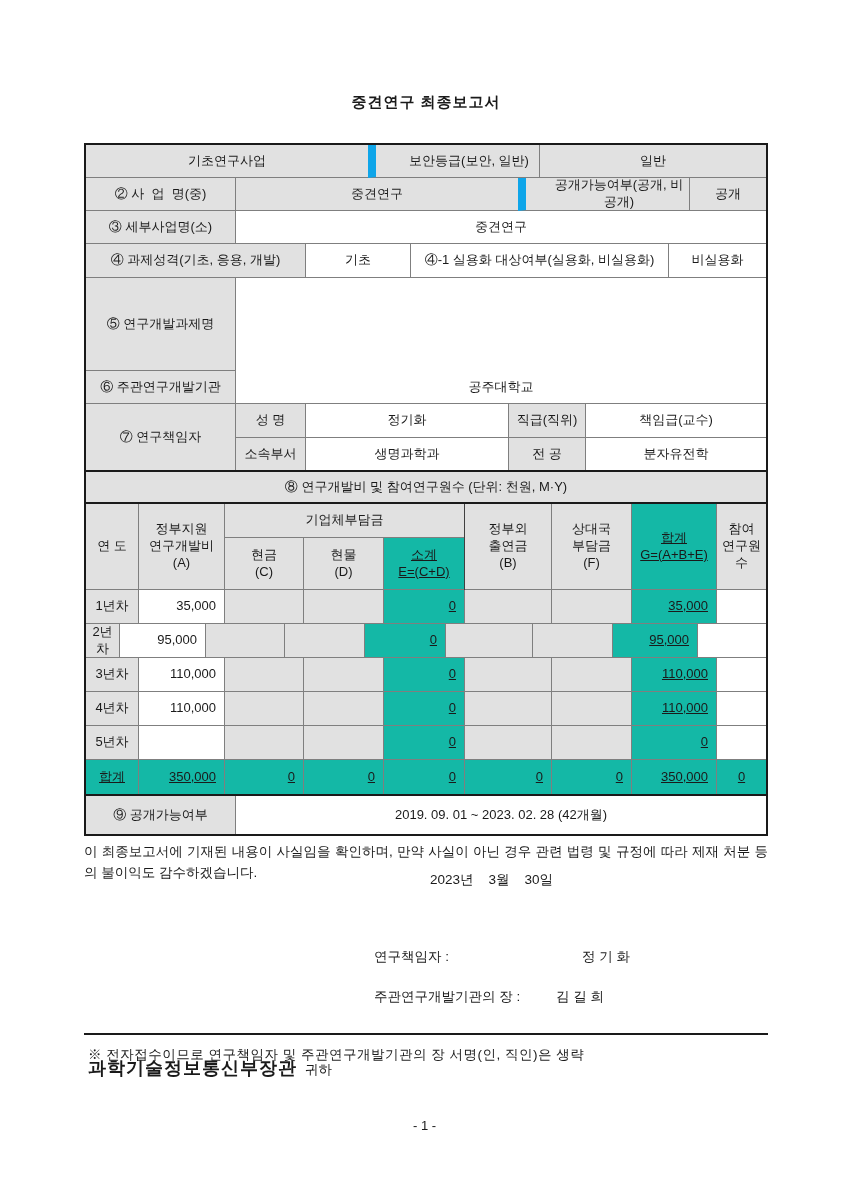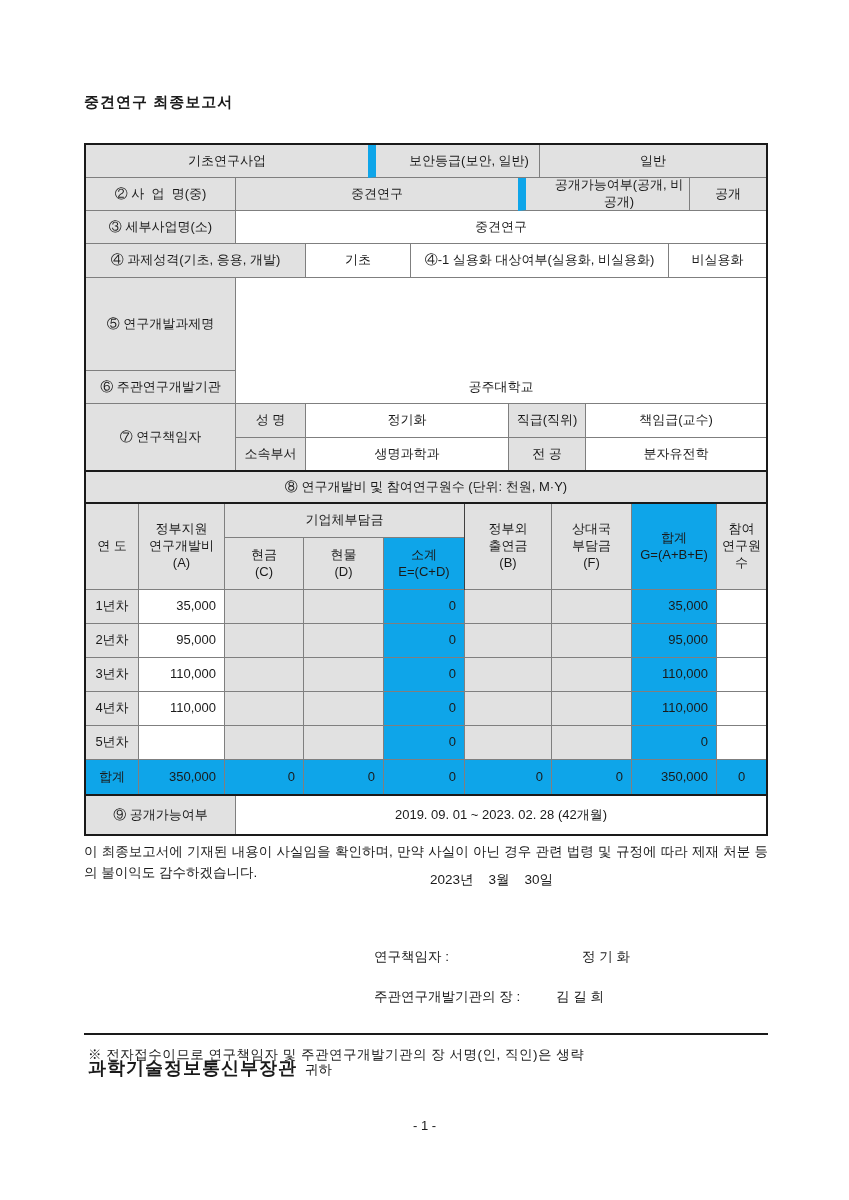--- a/index.html
+++ b/index.html
@@ -1,31 +1,31 @@
 <!DOCTYPE html>
 <html><head>
 <meta charset="utf-8">
 <style>
   * { margin:0; padding:0; box-sizing:border-box; }
   body { width:849px; height:1200px; background:#ffffff;
          font-family:"Liberation Sans", sans-serif; color:#1a1a1a; }
   .page { position:relative; width:849px; height:1200px; background:#fff; overflow:hidden; }
 
   .doc-title { position:absolute; top:93px; left:84px; width:684px;
-               text-align:left; font-size:15px; font-weight:bold; letter-spacing:1px; }
+               text-align:center; font-size:15px; font-weight:bold; letter-spacing:1px; }
 
   .tbl { position:absolute; top:143px; left:84px; width:684px;
          border:2px solid #1a1a1a; background:#fff; }
   .irow { display:flex; width:100%; }
   .cell { border-right:1px solid #7f7f7f; border-bottom:1px solid #7f7f7f;
           display:flex; align-items:center; justify-content:center;
           text-align:center; font-size:13px; line-height:1.3;
           white-space:pre-wrap; padding:0 2px; }
   .gray   { background:#e1e1e1; }
-  .orange { background:#0ea5e9; }
+  .orange { background:#14b8a6;text-decoration:underline; }
   .nbr { border-right:none; }
   .nbb { border-bottom:none !important; }
   .thickL { border-left:8px solid #0ea5e9;padding-left:25px; }
   .num { justify-content:flex-end; padding-right:8px; }
 
   .band { border-top:2px solid #1a1a1a; border-bottom:2px solid #1a1a1a; }
   .band .cell { border:none; }
   .row9 { border-top:2px solid #1a1a1a; }
   .row9 .cell { border-bottom:none; }
 
@@ -150,21 +150,21 @@
       <div class="cell gray" style="width:79px"></div>
       <div class="cell gray" style="width:80px"></div>
       <div class="cell orange num" style="width:81px">0</div>
       <div class="cell gray" style="width:87px"></div>
       <div class="cell gray" style="width:80px"></div>
       <div class="cell orange num" style="width:85px">35,000</div>
       <div class="cell nbr" style="flex:1"></div>
     </div>
 
     <div class="irow" style="height:34px">
-      <div class="cell gray" style="width:53px">2년차</div>
+      <div class="cell gray" style="width:34px">2년차</div>
       <div class="cell num" style="width:86px">95,000</div>
       <div class="cell gray" style="width:79px"></div>
       <div class="cell gray" style="width:80px"></div>
       <div class="cell orange num" style="width:81px">0</div>
       <div class="cell gray" style="width:87px"></div>
       <div class="cell gray" style="width:80px"></div>
       <div class="cell orange num" style="width:85px">95,000</div>
       <div class="cell nbr" style="flex:1"></div>
     </div>
 

